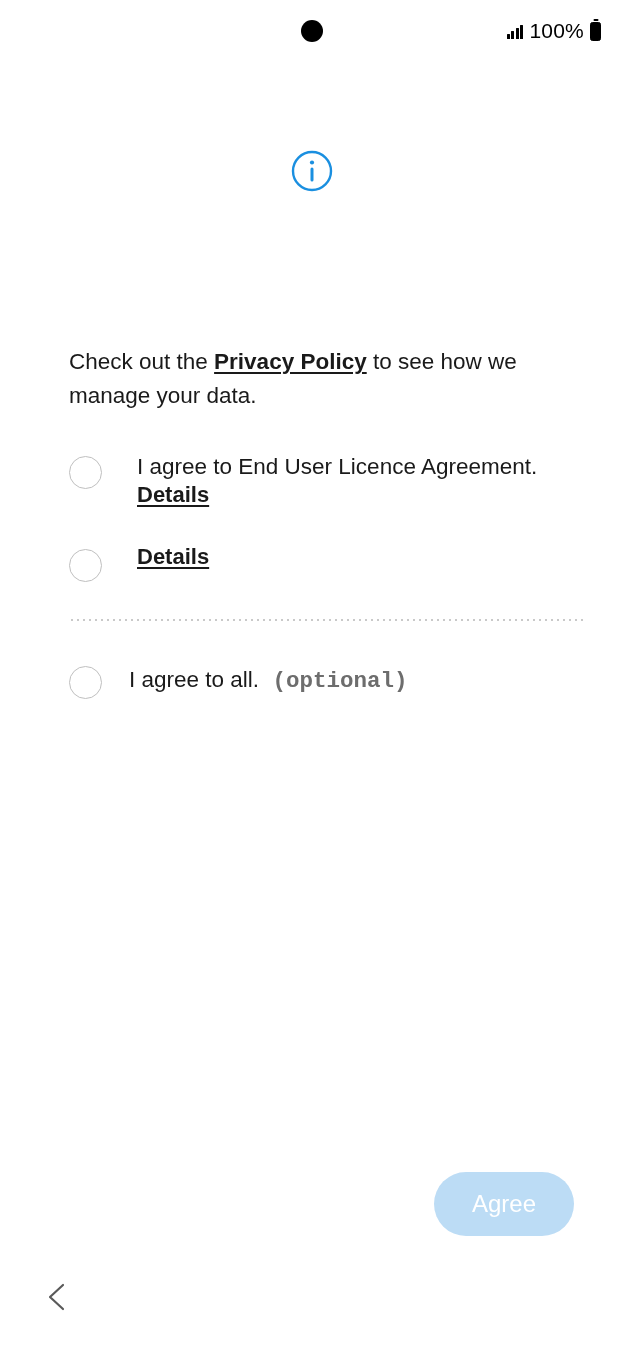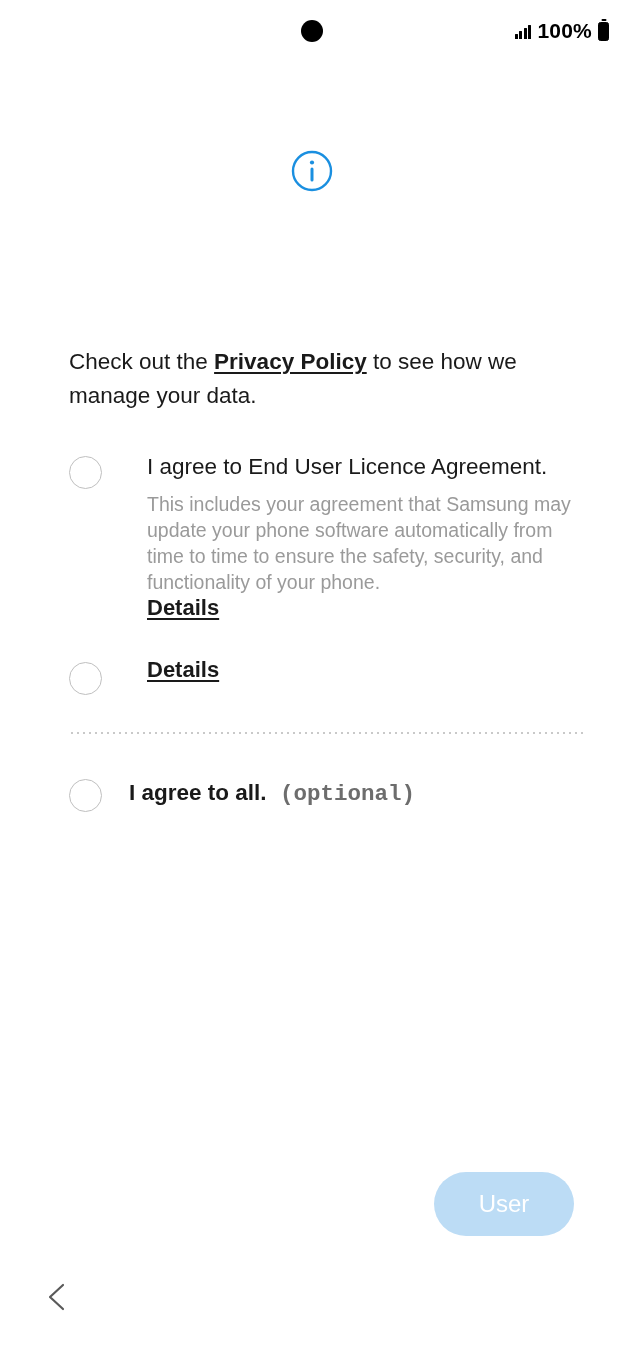--- a/index.html
+++ b/index.html
@@ -19,22 +19,21 @@
     overflow: hidden;
   }
 
   
   .status-bar {
     position: absolute;
     top: 0; left: 0; right: 0;
     height: 62px;
     display: flex;
     align-items: center;
-    padding: 0 14px;
-    font-weight: bold;
+    padding: 0 22px;
   }
   .punch-hole {
     position: absolute;
     left: 50%;
     top: 20px;
     transform: translateX(-50%);
     width: 22px; height: 22px;
     background: #000;
     border-radius: 50%;
   }
@@ -119,21 +118,21 @@
     font-weight: bold;
     text-decoration: underline;
     text-underline-offset: 3px;
   }
 
   .agreements { margin-top: 38px; }
 
   .agreement-row {
     display: flex;
     align-items: flex-start;
-    gap: 18px;
+    gap: 8px;
   }
   .radio {
     flex: 0 0 auto;
     width: 33px;
     height: 33px;
     border: 1.6px solid #bfbfbf;
     border-radius: 50%;
     background: #fff;
     margin-top: 5px;
   }
@@ -174,21 +173,21 @@
   .agree-all-row {
     display: flex;
     align-items: center;
     margin-top: 40px;
   }
   .agree-all-text {
     padding-left: 27px;
     font-size: 22.5px;
     color: #1a1a1a;
   }
-  .agree-all-text b { font-weight: bold; }
+  .agree-all-text b { font-weight: normal; }
   .agree-all-text span.optional { font-weight: bold; color: #6d6d6d; font-family: Liberation Mono, monospace; }
 
   
   .agree-button {
     position: absolute;
     right: 49px;
     top: 1172px;
     width: 140px;
     height: 64px;
     border: none;
@@ -245,21 +244,20 @@
   <div class="content">
 
     <p class="intro"><span>Check out the </span><a href="#">Privacy Policy</a><span> to see how we manage your data.</span></p>
 
     <div class="agreements">
 
       <div class="agreement-row">
         <div class="radio"></div>
         <div class="agreement-body">
           <div class="agreement-title">I agree to End User Licence Agreement.</div>
-          <div class="agreement-desc">This includes your agreement that Samsung may update your phone software automatically from time to time to ensure the safety, security, and functionality of your phone.</div>
           <a class="details-link" href="#">Details</a>
         </div>
       </div>
 
       <div class="row-gap"></div>
 
       <div class="agreement-row">
         <div class="radio"></div>
         <div class="agreement-body">
           <a class="details-link" href="#">Details</a>
@@ -269,21 +267,21 @@
       <div class="dotted-divider"></div>
 
       <div class="agree-all-row">
         <div class="radio"></div>
         <div class="agree-all-text"><b>I agree to all.</b><span class="optional"> (optional)</span></div>
       </div>
 
     </div>
   </div>
 
-  <button class="agree-button">User</button>
+  <button class="agree-button">Agree</button>
 
   <div class="nav-bar">
     <div class="back-btn">
       <svg width="40" height="40" viewBox="0 0 40 40">
         <path d="M25 8 L12 20 L25 32" fill="none" stroke="#5a5a5a" stroke-width="2.2" stroke-linecap="round" stroke-linejoin="round"></path>
       </svg>
     </div>
   </div>
 
 </div>

